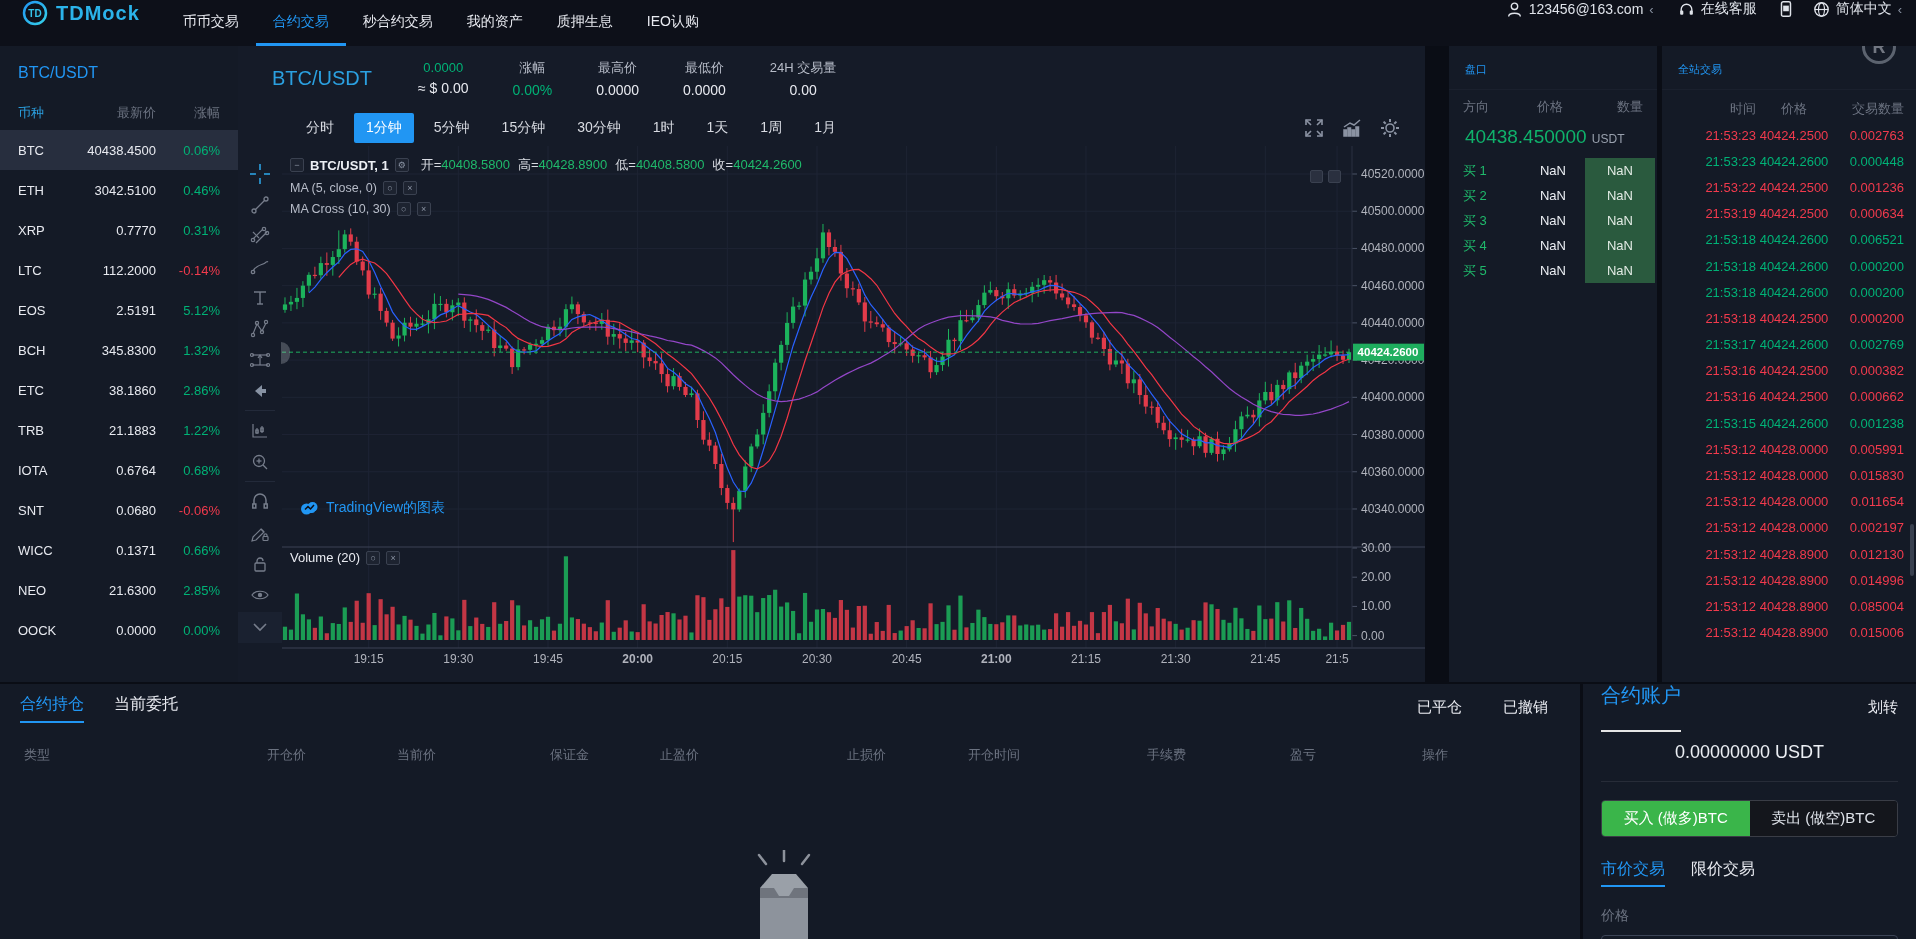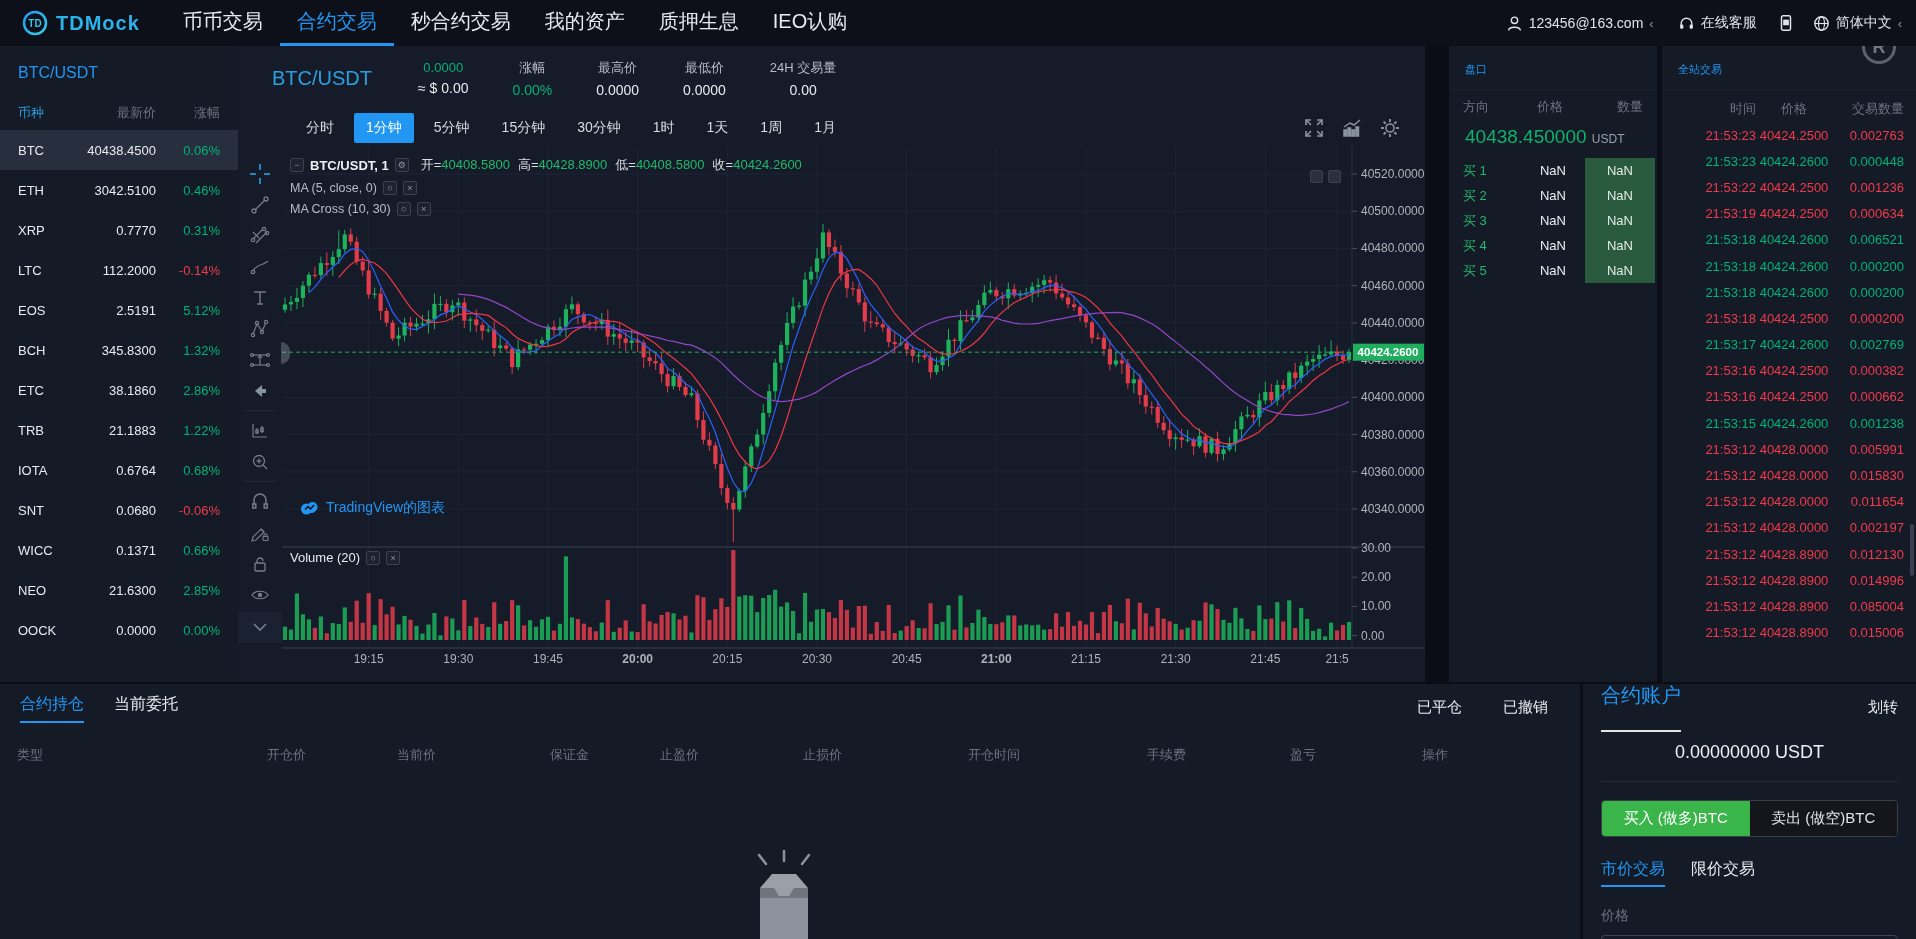--- a/index.html
+++ b/index.html
@@ -1,25 +1,25 @@
 <!DOCTYPE html>
 <html><head>
 <meta charset="utf-8">
 <style>
   * { margin:0; padding:0; box-sizing:border-box; }
   html,body { background:#07090f; }
   body { font-family:"Liberation Sans", sans-serif; }
   #app { position:relative; width:1916px; height:939px; background:#0a0d15; overflow:hidden; color:#d1d4dc; }
 
   
-  .navbar { position:absolute; left:0; top:0; width:1916px; height:46px; background:#0d1019; display:flex; align-items:center; z-index:5; }
+  .navbar { position:absolute; left:0; top:0; width:1916px; height:46px; background:#0d1019; display:flex; align-items:flex-start; z-index:5; }
   .brand { display:flex; align-items:center; gap:8px; padding:0 26px 0 22px; }
   .brand-name { font-size:20px; font-weight:bold; color:#2bb3ea; letter-spacing:1px; }
   .nav-menu { display:flex; height:46px; }
-  .nav-item { height:46px; display:flex; align-items:center; padding:0 17px; font-size:20px; color:#e8eaf0; cursor:pointer; border-bottom:3px solid transparent; }
+  .nav-item { height:46px; display:flex; align-items:center; padding:0 17px; font-size:14px; color:#e8eaf0; cursor:pointer; border-bottom:3px solid transparent; }
   .nav-item.active { color:#2196f3; border-bottom-color:#2196f3; }
   .nav-right { margin-left:auto; display:flex; align-items:center; gap:10px; padding-right:14px; font-size:14px; color:#dfe3ea; }
   .nav-chip { display:flex; align-items:center; gap:6px; cursor:pointer; }
   .chev { color:#8a93a3; font-size:13px; }
   .r-badge { position:absolute; left:1862px; top:30px; width:34px; height:34px; border:3px solid #6f7682; border-radius:50%; color:#8a8f99; font-size:18px; font-weight:bold; display:flex; align-items:center; justify-content:center; z-index:1; opacity:.8; }
 
   
   .panel { position:absolute; background:#141a26; }
   .p-title { font-size:11px; color:#2196f3; padding:16px 16px 12px 16px; }
   .p-div { height:1px; background:#20263390; }
@@ -1319,31 +1319,31 @@
 
           <div class="pos-tab active">合约持仓</div>
 
           <div class="pos-tab">当前委托</div>
         </div>
       <div class="pos-link" style="right:118px;">已平仓</div>
       <div class="pos-link" style="right:32px;">已撤销</div>
     </div>
     <div class="pos-headrow">
 
-        <div class="pos-col" style="left: 17px;">类型</div>
+        <div class="pos-col" style="left: 24px;">类型</div>
 
         <div class="pos-col" style="left: 267px;">开仓价</div>
 
         <div class="pos-col" style="left: 397px;">当前价</div>
 
         <div class="pos-col" style="left: 533px; margin-left: 17px;">保证金</div>
 
         <div class="pos-col" style="left: 660px;">止盈价</div>
 
-        <div class="pos-col" style="left: 803px;">止损价</div>
+        <div class="pos-col" style="left: 847px;">止损价</div>
 
         <div class="pos-col" style="left: 968px;">开仓时间</div>
 
         <div class="pos-col" style="left: 1147px;">手续费</div>
 
         <div class="pos-col" style="left: 1290px;">盈亏</div>
 
         <div class="pos-col" style="left: 1422px;">操作</div>
       </div>
     <div class="empty-ico">

